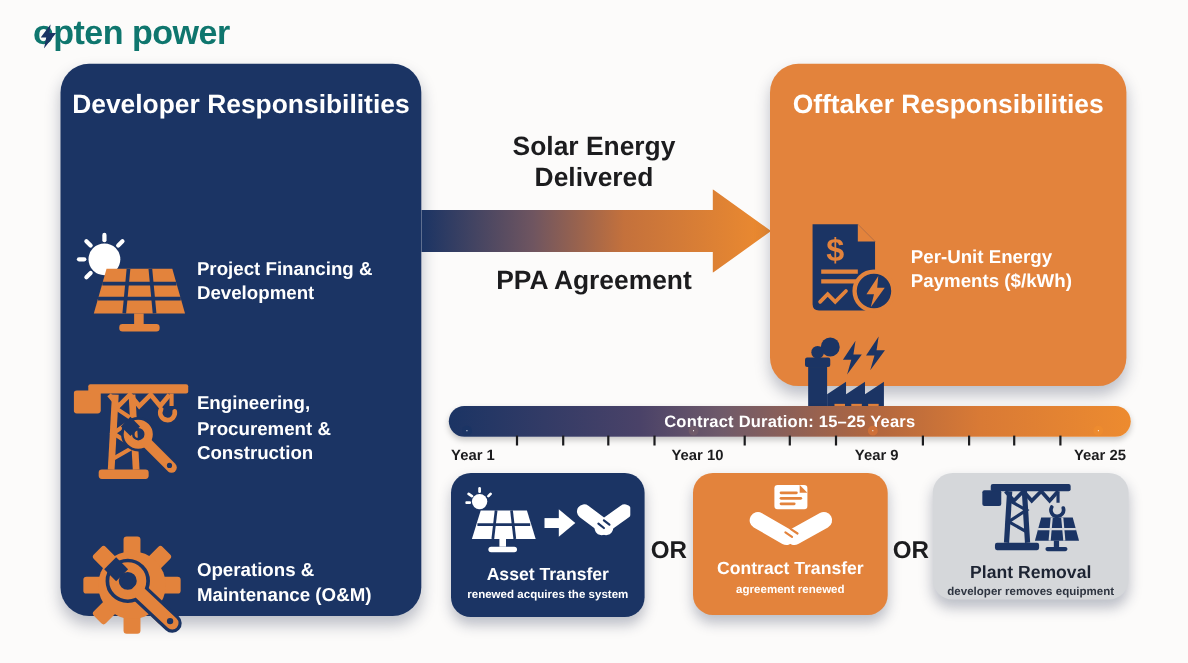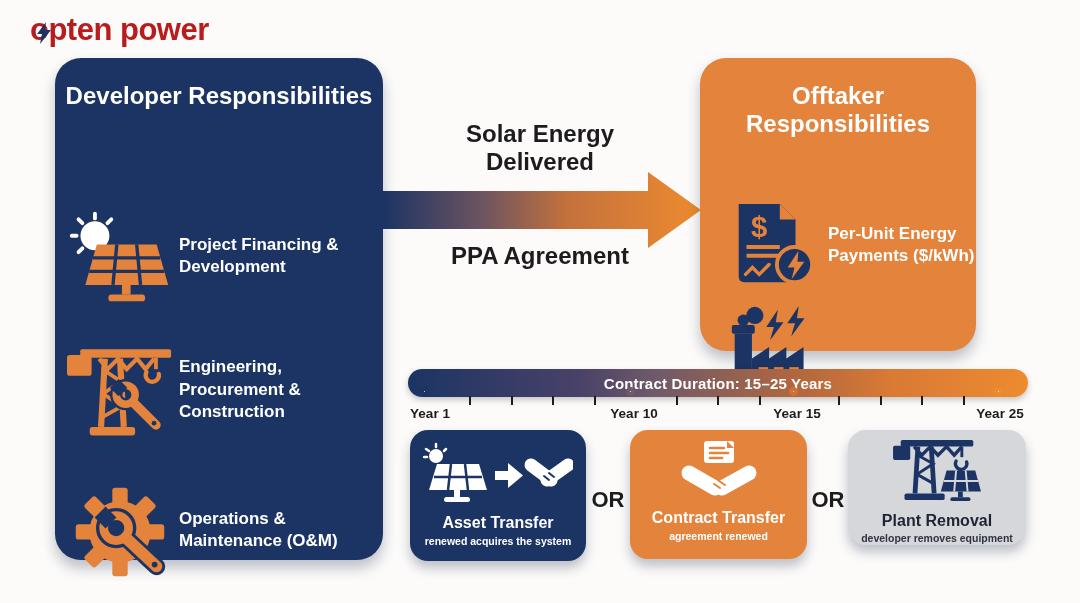--- a/index.html
+++ b/index.html
@@ -5,27 +5,27 @@
   * { margin:0; padding:0; box-sizing:border-box; }
   html,body { width:1080px; height:603px; }
   body { font-family:"Liberation Sans","DejaVu Sans",sans-serif; background:#FCFBFA; position:relative; overflow:hidden; }
   #canvas { position:absolute; inset:0; width:1080px; height:603px; }
 
   
   .f-or { fill:#E3833C; } .f-nv { fill:#1B3464; } .f-wh { fill:#fff; }
   .s-or { stroke:#E3833C; } .s-nv { stroke:#1B3464; } .s-wh { stroke:#fff; } .s-gr { stroke:#D5D7DA; }
 
   
-  .logo { position:absolute; left:30px; top:12px; font-size:31px; font-weight:800; color:#b91c1c; letter-spacing:-0.5px; }
+  .logo { position:absolute; left:30px; top:12px; font-size:31px; font-weight:800; color:#0f766e; letter-spacing:-0.5px; }
   .logo-bolt { position:absolute; left:7px; top:10px; }
 
   
   .panel { position:absolute; border-radius:26px; box-shadow:0 8px 14px rgba(25,35,70,.28); }
   .dev-panel { left:55px; top:58px; width:328px; height:502px; background:#1B3464; }
-  .off-panel { left:700px; top:58px; width:276px; height:293px; background:#E3833C; }
+  .off-panel { left:700px; top:58px; width:324px; height:293px; background:#E3833C; }
   .panel-title { color:#fff; font-size:24px; font-weight:800; text-align:center; padding-top:24px; line-height:1.18; }
   .p-row { position:absolute; display:flex; align-items:center; }
   .p-row .icon-wrap { flex:0 0 118px; display:flex; justify-content:center; }
   .p-row .row-label { color:#fff; font-size:17px; font-weight:700; line-height:1.32; padding-right:14px; }
   .dev-row1 { left:6px; top:140px; width:318px; height:116px; }
   .dev-row2 { left:6px; top:276px; width:318px; height:112px; }
   .dev-row3 { left:6px; top:414px; width:318px; height:116px; }
   .off-row1 { left:16px; top:136px; width:306px; height:102px; }
   .off-row2 { left:16px; top:242px; width:306px; height:96px; }
   .off-panel .icon-wrap { flex:0 0 112px; }
@@ -234,21 +234,21 @@
     <div class="tl-tick" style="left:430px"></div>
     <div class="tl-tick" style="left:472px"></div>
     <div class="tl-tick" style="left:513px"></div>
     <div class="tl-tick" style="left:555px"></div>
     <div class="tl-marker tl-m1" style="left:12px"></div>
     <div class="tl-marker tl-m2" style="left:218px"></div>
     <div class="tl-marker tl-m3" style="left:381px"></div>
     <div class="tl-marker tl-m4" style="left:586px"></div>
     <div class="tl-year" style="left:22px">Year 1</div>
     <div class="tl-year" style="left:226px">Year 10</div>
-    <div class="tl-year" style="left:389px">Year 15</div>
+    <div class="tl-year" style="left:389px">Year 9</div>
     <div class="tl-year" style="left:592px">Year 25</div>
   </div>
 
   <div class="card card-navy">
     <svg width="150" height="64" viewBox="0 0 150 64" style="margin-top:12px">
       <g class="s-wh" stroke-width="2.5" stroke-linecap="round">
         <line x1="13" y1="2" x2="13" y2="5"></line>
           <line x1="3" y1="7" x2="6" y2="9"></line>
           <line x1="1" y1="15" x2="4" y2="15"></line>
           <line x1="23" y1="7" x2="21" y2="9"></line>

